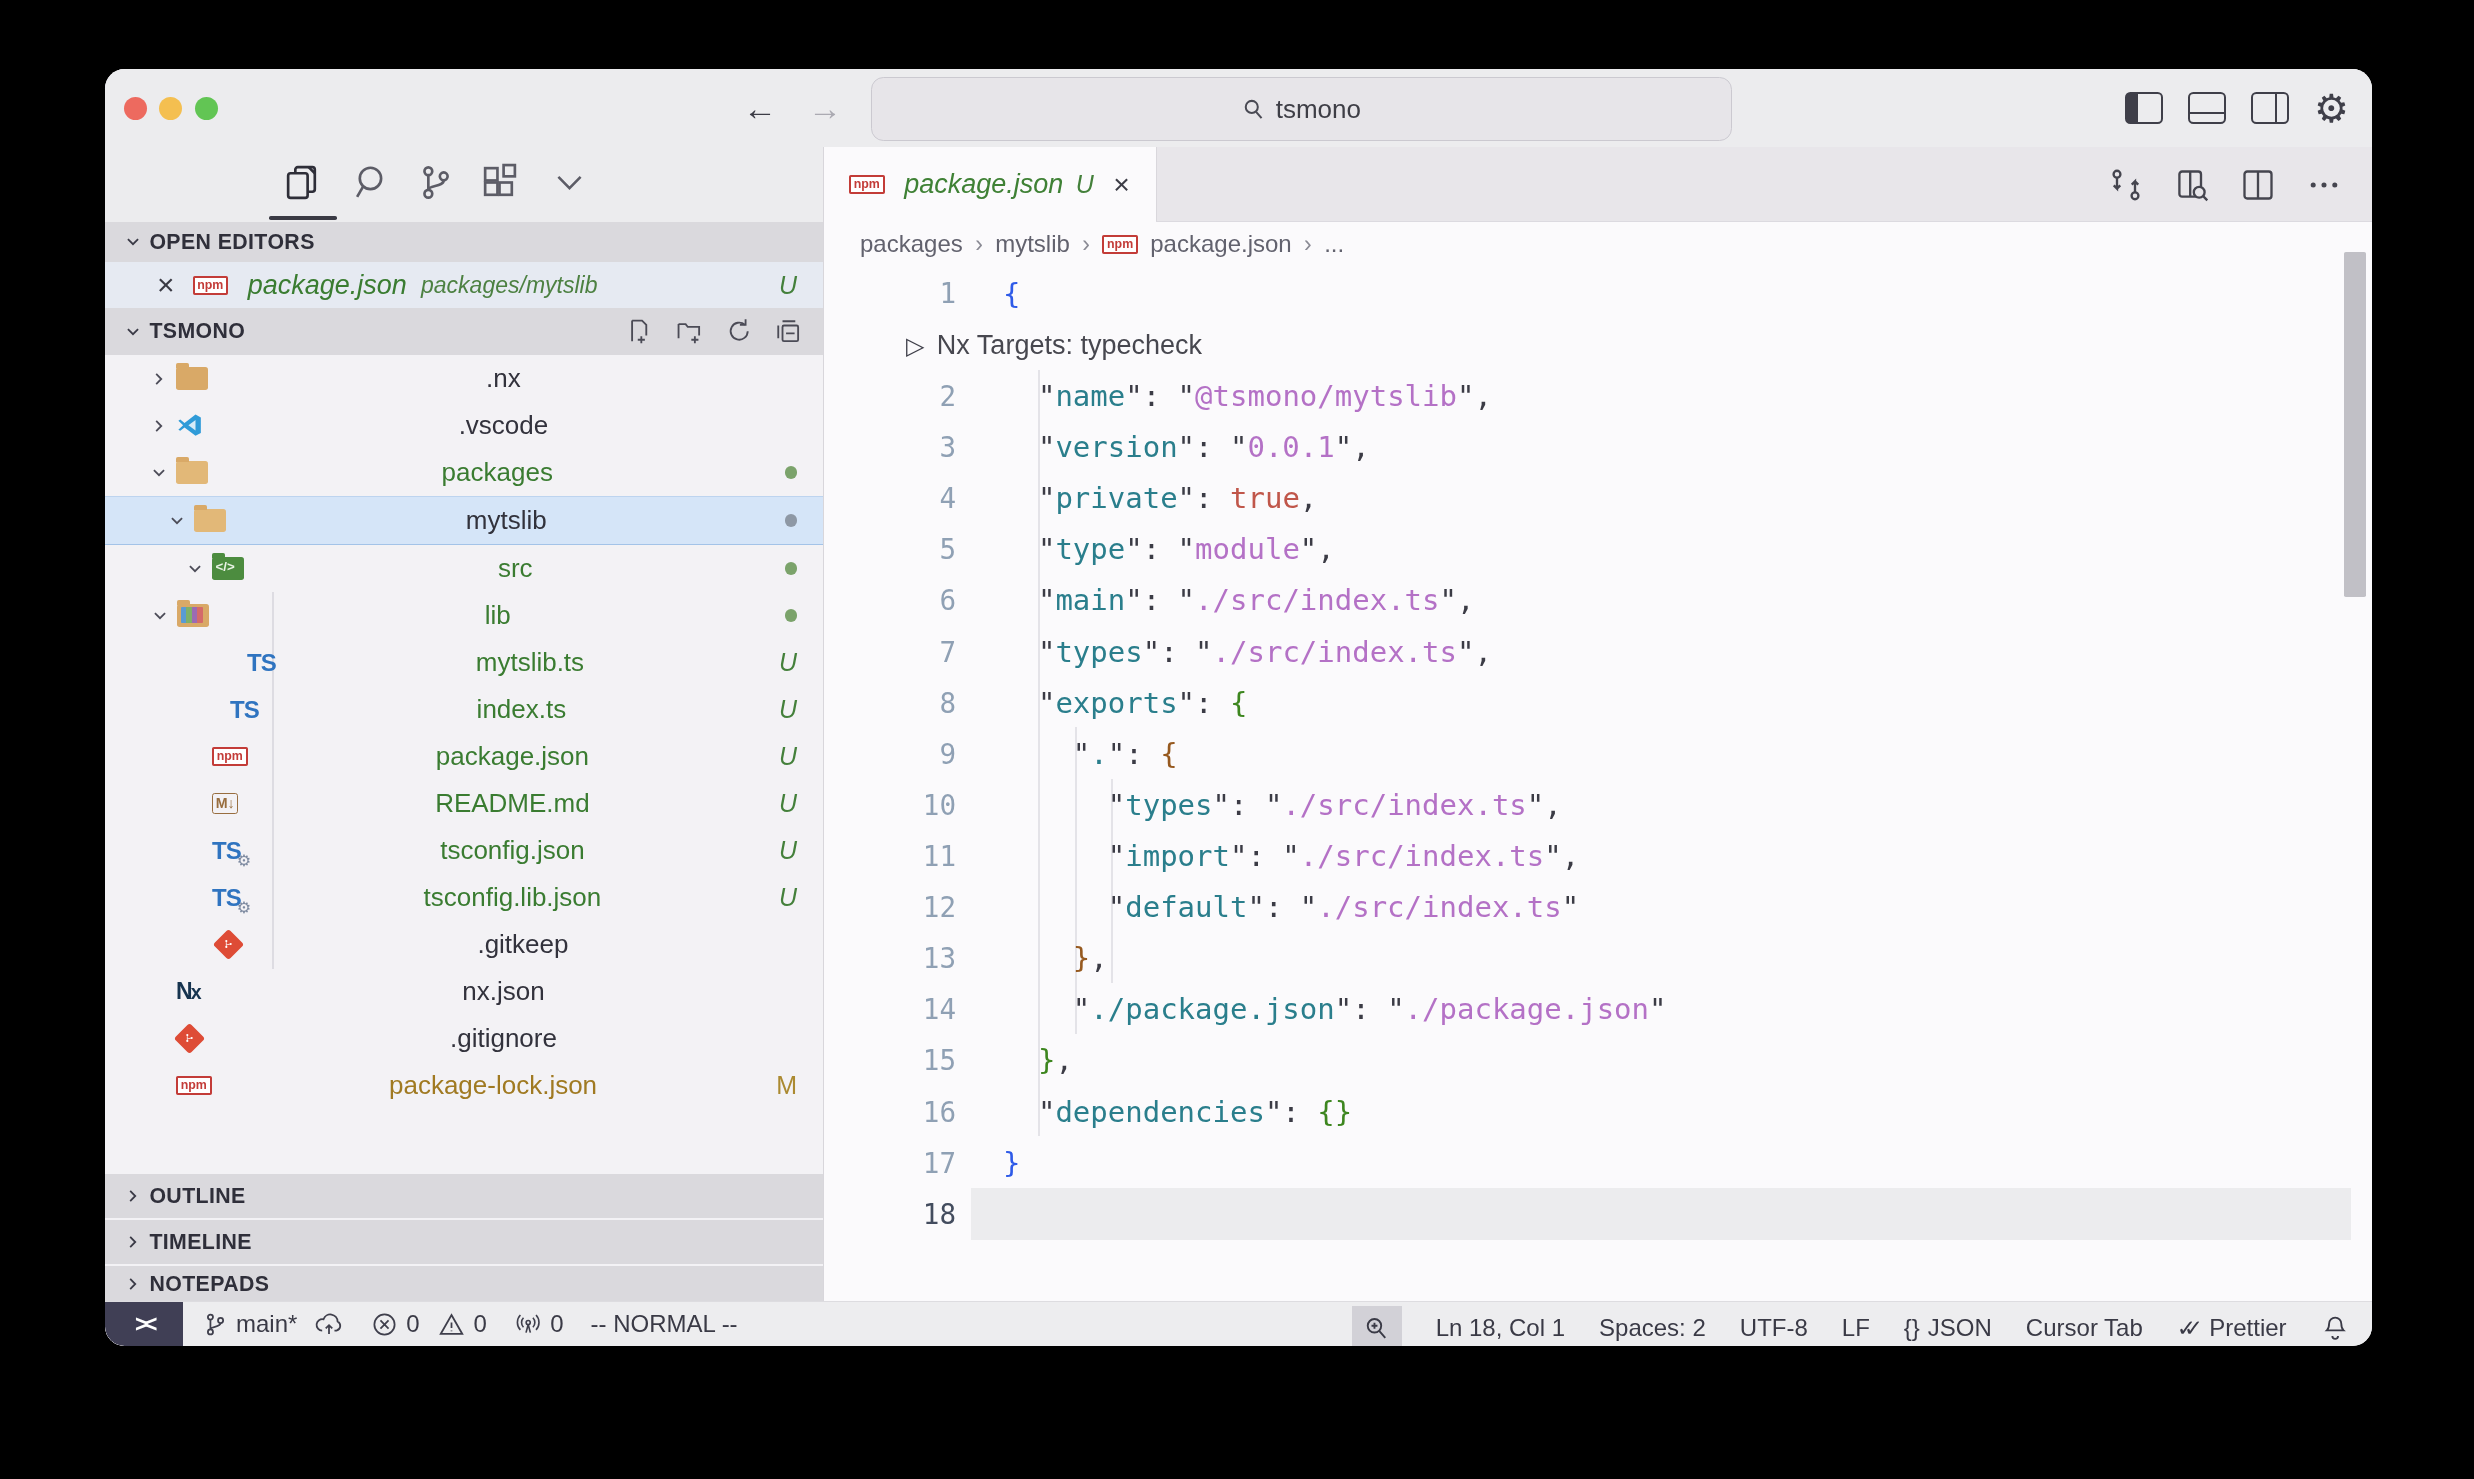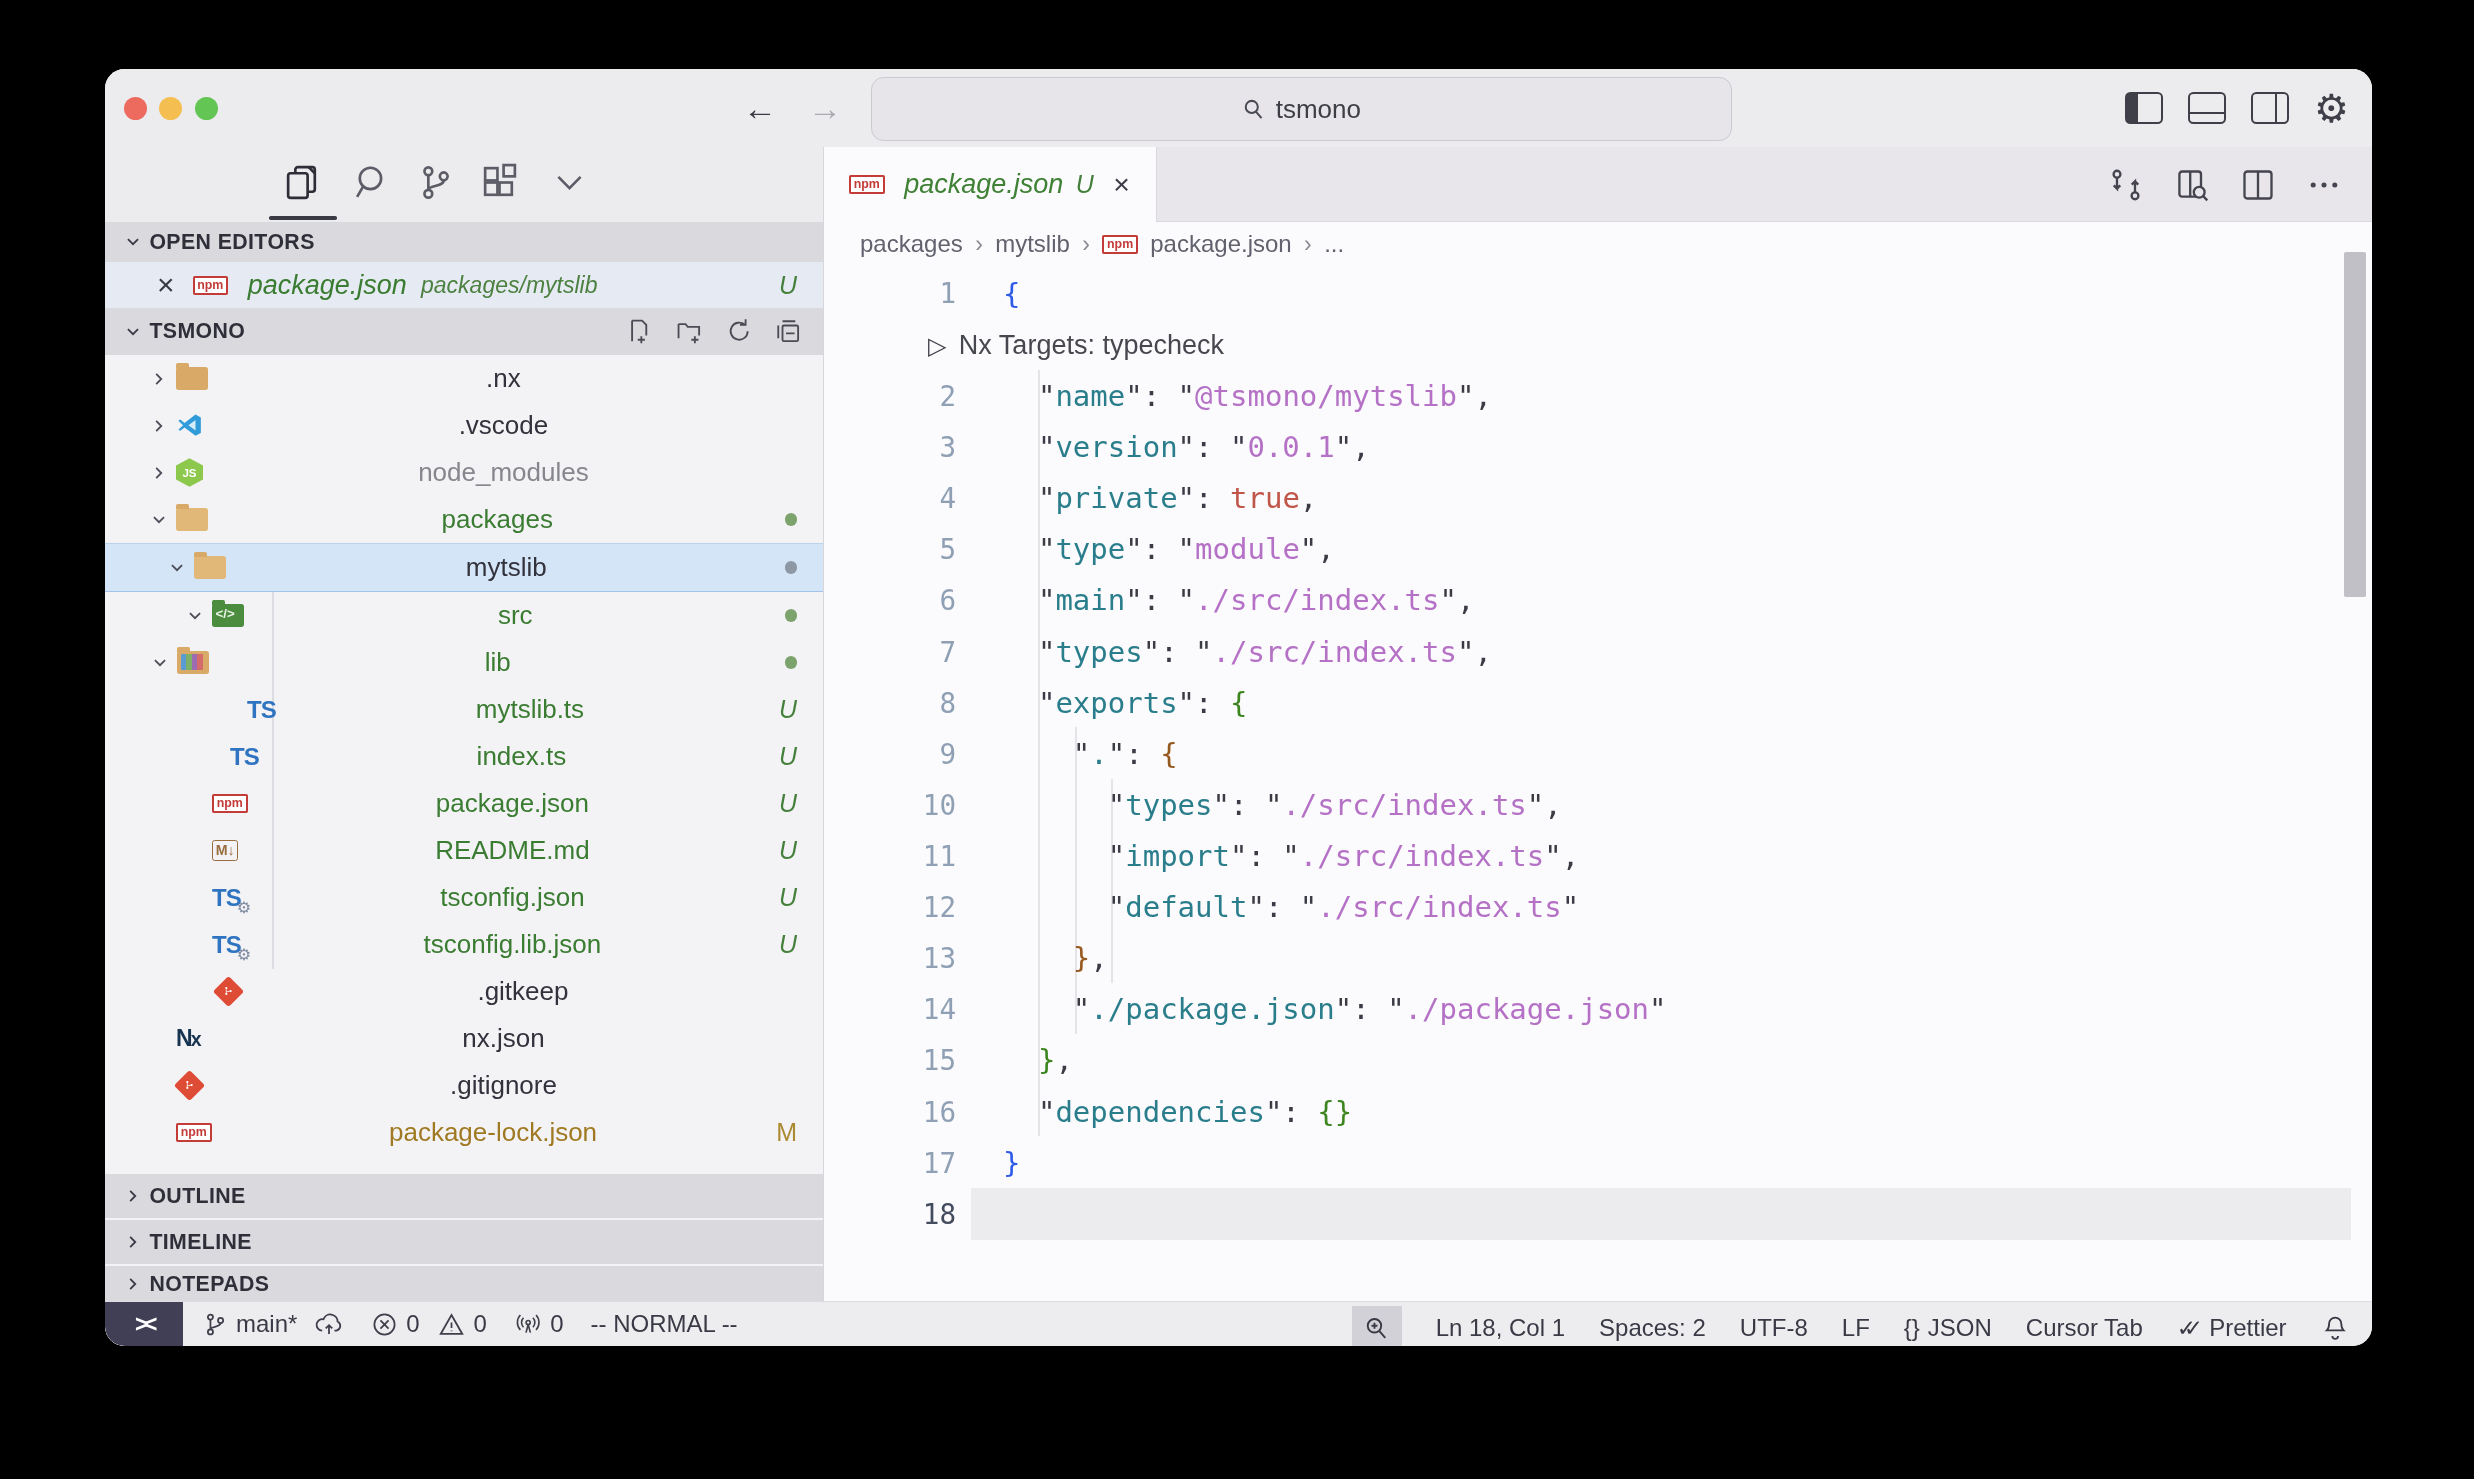--- a/index.html
+++ b/index.html
@@ -88,21 +88,21 @@
   .tabacts{position:absolute;right:30px;top:0;height:75px;display:flex;align-items:center;gap:30px;color:#45454f;}
   .breadcrumbs{position:absolute;left:0;top:75px;right:0;height:44px;display:flex;align-items:center;
                font-size:24px;color:#62626e;gap:12.4px;padding-left:36px;background:#fbfafc;}
   .breadcrumbs .sep{color:#8a8a94;font-size:23px;}
   .codearea{position:absolute;left:0;top:119px;right:0;bottom:0;overflow:hidden;}
   .crow{position:absolute;left:0;right:0;height:52px;display:flex;align-items:center;}
   .lnum{width:132px;text-align:right;font-family:"DejaVu Sans Mono",monospace;font-size:27.6px;color:#8fa0b4;flex-shrink:0;}
   .lnum.cur{color:#434c5e;}
   .ltext{padding-left:47px;font-family:"DejaVu Sans Mono",monospace;font-size:29px;white-space:pre;z-index:1;}
   .curband{position:absolute;left:147px;right:21.3px;top:0;bottom:0;background:#ececee;}
-  .lensrow .ltext{padding-left:104px;font-family:"Liberation Sans","DejaVu Sans",sans-serif;font-size:27px;color:#47474f;}
+  .lensrow .ltext{padding-left:82px;font-family:"Liberation Sans","DejaVu Sans",sans-serif;font-size:27px;color:#47474f;}
   .lensrow .play{font-size:24px;color:#3f3f4a;margin-right:12.4px;}
   .tok-p{color:var(--c-punct);} .tok-k{color:var(--c-key);} .tok-s{color:var(--c-string);}
   .tok-t{color:var(--c-bool);} .tok-b1{color:var(--c-brace1);} .tok-b2{color:var(--c-brace2);} .tok-b3{color:var(--c-brace3);}
   .guide{position:absolute;width:1.8px;background:#e4e3e8;}
   .vscroll{position:absolute;right:6.2px;top:105px;width:22px;height:345px;background:#c1c0c6;border-radius:1.8px;}
 
   
   .statusbar{position:absolute;left:0;bottom:0;width:100%;height:44px;background:#ededef;border-top:0.9px solid #dddce0;
              font-size:24px;color:#3a3a46;}
   .remote{position:absolute;left:0;top:0;width:78px;height:44px;background:#403f55;border-radius:0 0 0 19.6px;
@@ -257,32 +257,20 @@
                 <path d="M16.5 3 21 5.4 v13.2 L16.5 21 7.2 13.9 3.6 16.8 2 15.8 l4-3.8 -4-3.8 1.6-1 3.6 2.9 z" fill="#2f9bd8"></path>
                 <path d="M16.5 7.6 v8.8 L10.5 12 z" fill="#d6ecf8"></path>
               </svg>
             </span>
             <span class="tlabel c-dark">.vscode</span>
             <span class="tright"></span>
           </div>
           <div class="trow" style="padding-left: 37px;">
             <span class="tchev">
               <svg width="18" height="18" viewBox="0 0 16 16" fill="none" stroke="#4c4c58" stroke-width="1.6">
-                <path d="M5.5 3.5 l4.5 4.5 -4.5 4.5"></path>
-              </svg>
-            </span>
-            <span class="ticon">
-              <span class="nodeic">JS</span>
-            </span>
-            <span class="tlabel c-gray">node_modules</span>
-            <span class="tright"></span>
-          </div>
-          <div class="trow" style="padding-left: 37px;">
-            <span class="tchev">
-              <svg width="18" height="18" viewBox="0 0 16 16" fill="none" stroke="#4c4c58" stroke-width="1.6">
                 <path d="M3.5 5.5 l4.5 4.5 4.5 -4.5"></path>
               </svg>
             </span>
             <span class="ticon">
               <span class="fld open"></span>
             </span>
             <span class="tlabel c-green">packages</span>
             <span class="tright">
               <span class="dot green"></span>
             </span>

